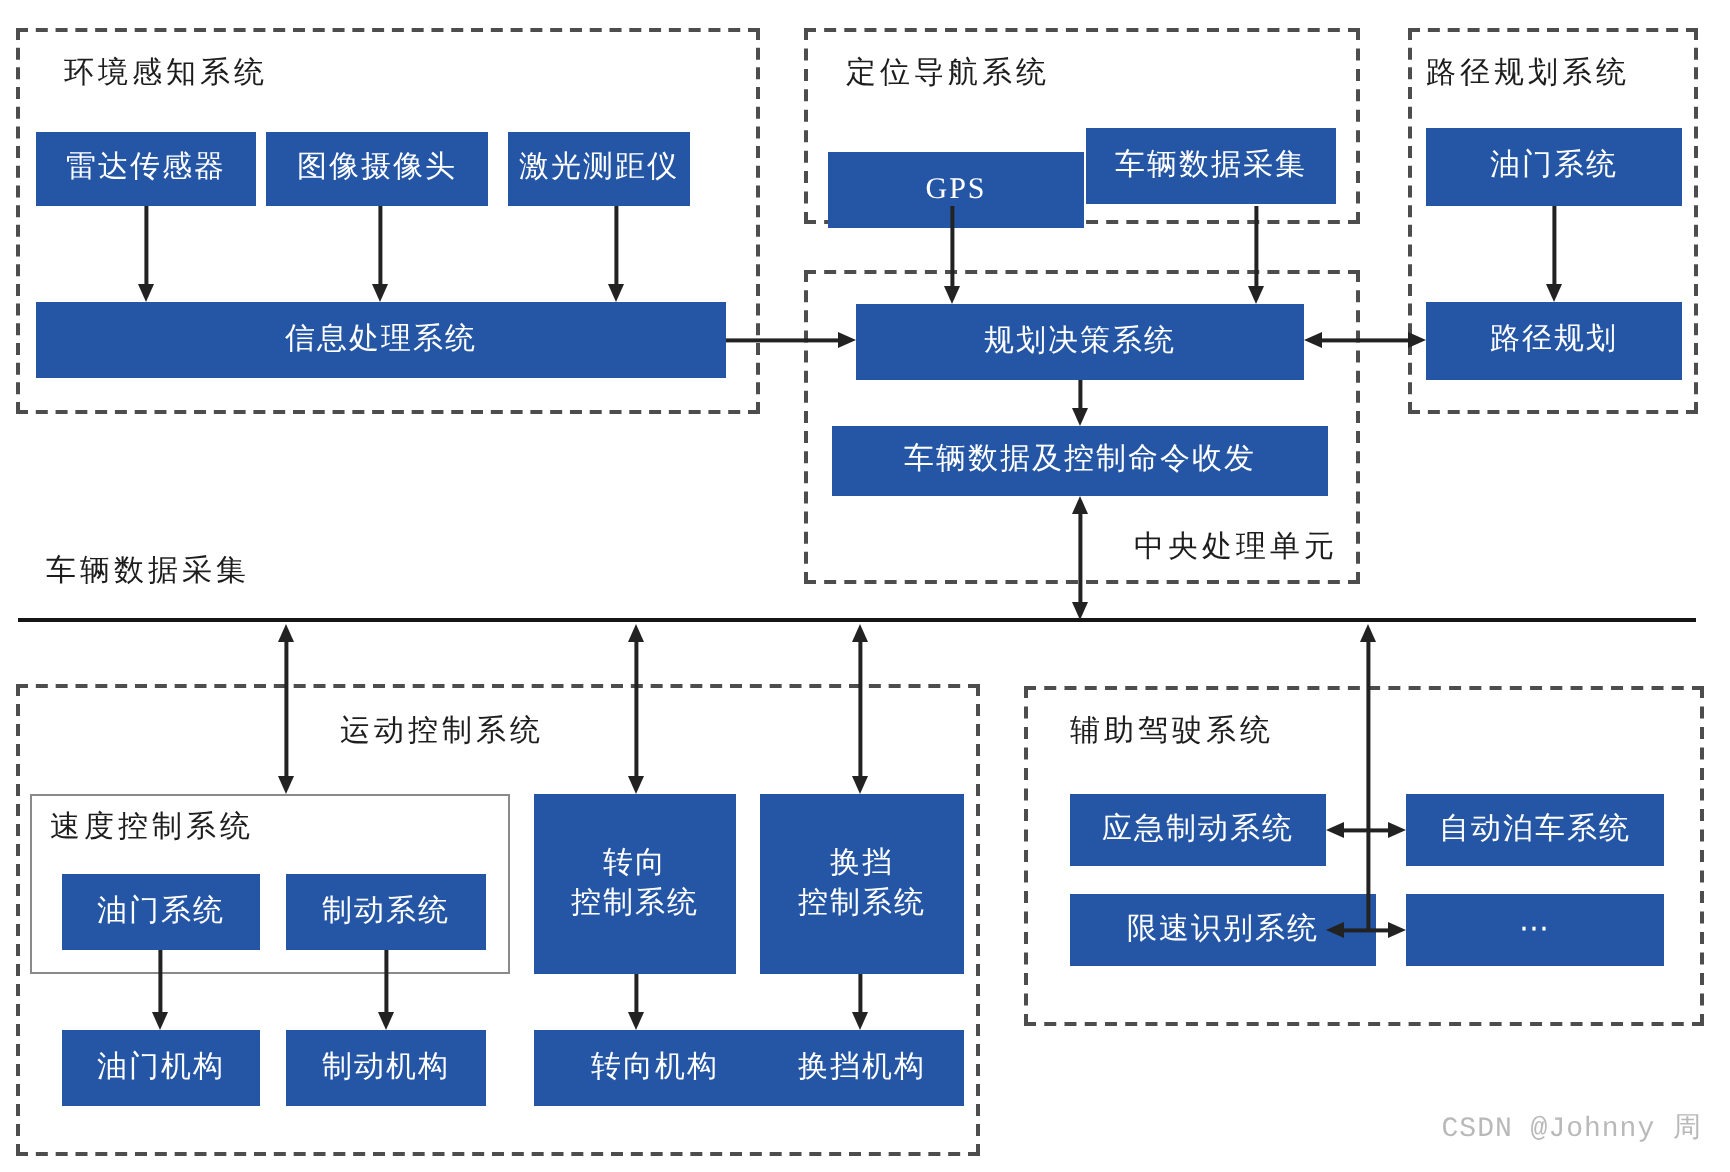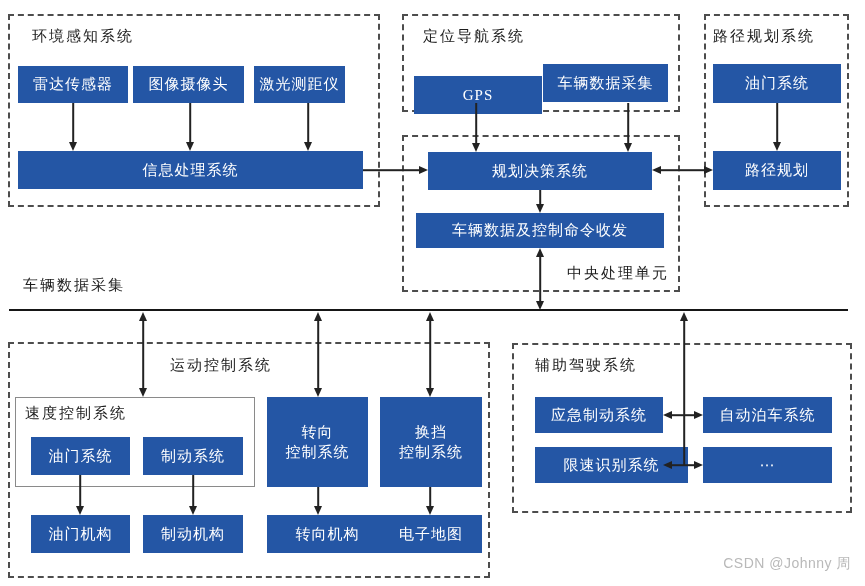--- a/index.html
+++ b/index.html
@@ -18,21 +18,21 @@
   .av{position:absolute;width:1.6px;background:#222;transform:translateX(-50%);}
   .ah{position:absolute;height:1.6px;background:#222;transform:translateY(-50%);}
   .hd{position:absolute;width:0;height:0;}
   .hd-d{border-left:4.5px solid transparent;border-right:4.5px solid transparent;border-top:9px solid #222;transform:translateX(-50%);}
   .hd-u{border-left:4.5px solid transparent;border-right:4.5px solid transparent;border-bottom:9px solid #222;transform:translateX(-50%);}
   .hd-r{border-top:4.5px solid transparent;border-bottom:4.5px solid transparent;border-left:9px solid #222;transform:translateY(-50%);}
   .hd-l{border-top:4.5px solid transparent;border-bottom:4.5px solid transparent;border-right:9px solid #222;transform:translateY(-50%);}
   .busline{position:absolute;left:9px;top:309px;width:839px;height:2.2px;background:#161616;}
   .watermark{
     position:absolute;right:14px;top:555px;font-size:14px;color:#b9b9b9;
-    font-family:Liberation Sans, sans-serif;letter-spacing:0.5px;
+    font-family:Liberation Mono, monospace;letter-spacing:0.5px;
   }
 </style>
 </head>
 <body>
 
 <div class="stage">
 
   <div class="dash" style="left:8px;top:14px;width:372px;height:193px"></div>
   <div class="dash" style="left:402px;top:14px;width:278px;height:98px"></div>
   <div class="dash" style="left:704px;top:14px;width:145px;height:193px"></div>
@@ -68,21 +68,21 @@
   <div class="gtitle" style="left:25px;top:404px">速度控制系统</div>
   <div class="bluebox" style="left:31px;top:437px;width:99px;height:38px">油门系统</div>
   <div class="bluebox" style="left:143px;top:437px;width:100px;height:38px">制动系统</div>
   <div class="bluebox" style="left:267px;top:397px;width:101px;height:90px">转向
 控制系统</div>
   <div class="bluebox" style="left:380px;top:397px;width:102px;height:90px">换挡
 控制系统</div>
   <div class="bluebox" style="left:31px;top:515px;width:99px;height:38px">油门机构</div>
   <div class="bluebox" style="left:143px;top:515px;width:100px;height:38px">制动机构</div>
   <div class="bluebox" style="left:267px;top:515px;width:121px;height:38px">转向机构</div>
-  <div class="bluebox" style="left:380px;top:515px;width:102px;height:38px">电子地图</div>
+  <div class="bluebox" style="left:380px;top:515px;width:102px;height:38px">换挡机构</div>
 
   <div class="bluebox" style="left:535px;top:397px;width:128px;height:36px">应急制动系统</div>
   <div class="bluebox" style="left:703px;top:397px;width:129px;height:36px">自动泊车系统</div>
   <div class="bluebox" style="left:535px;top:447px;width:153px;height:36px">限速识别系统</div>
   <div class="bluebox" style="left:703px;top:447px;width:129px;height:36px">⋯</div>
 
   <div class="av" style="left:73px;top:103px;height:40px"></div>
   <div class="hd hd-d" style="left:73px;top:142px"></div>
   <div class="av" style="left:190px;top:103px;height:40px"></div>
   <div class="hd hd-d" style="left:190px;top:142px"></div>

